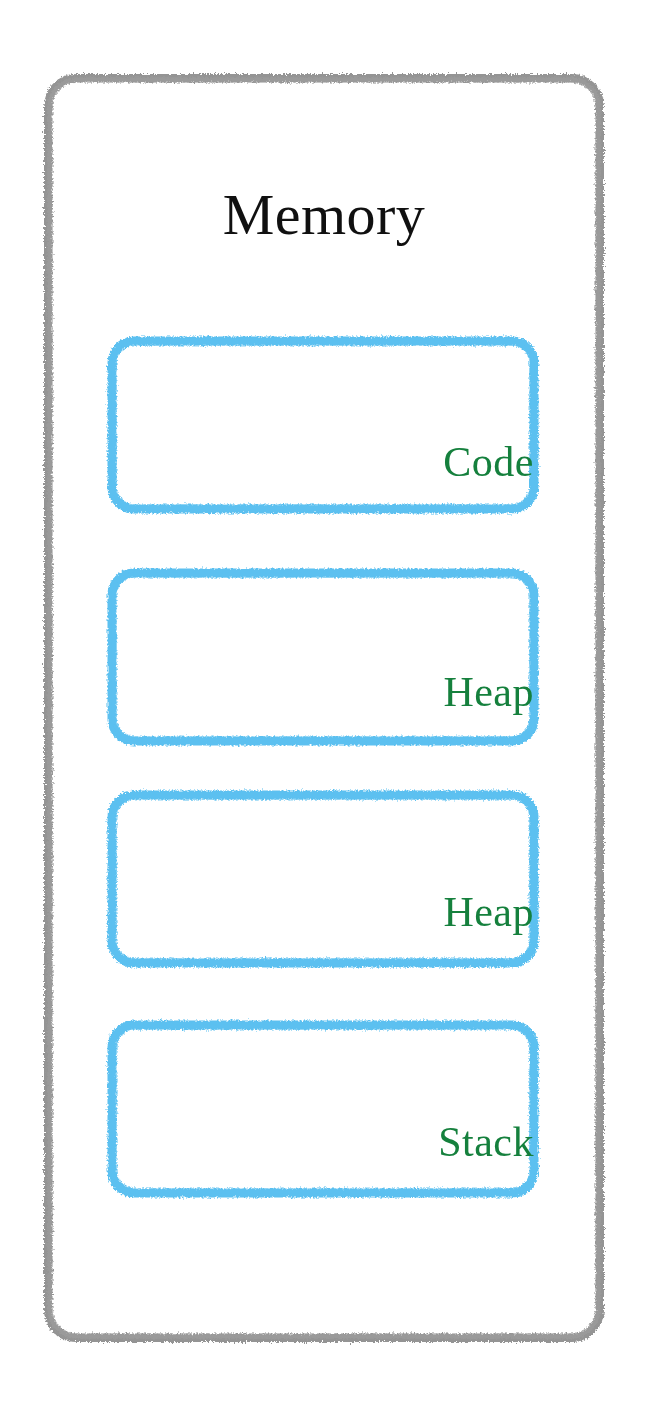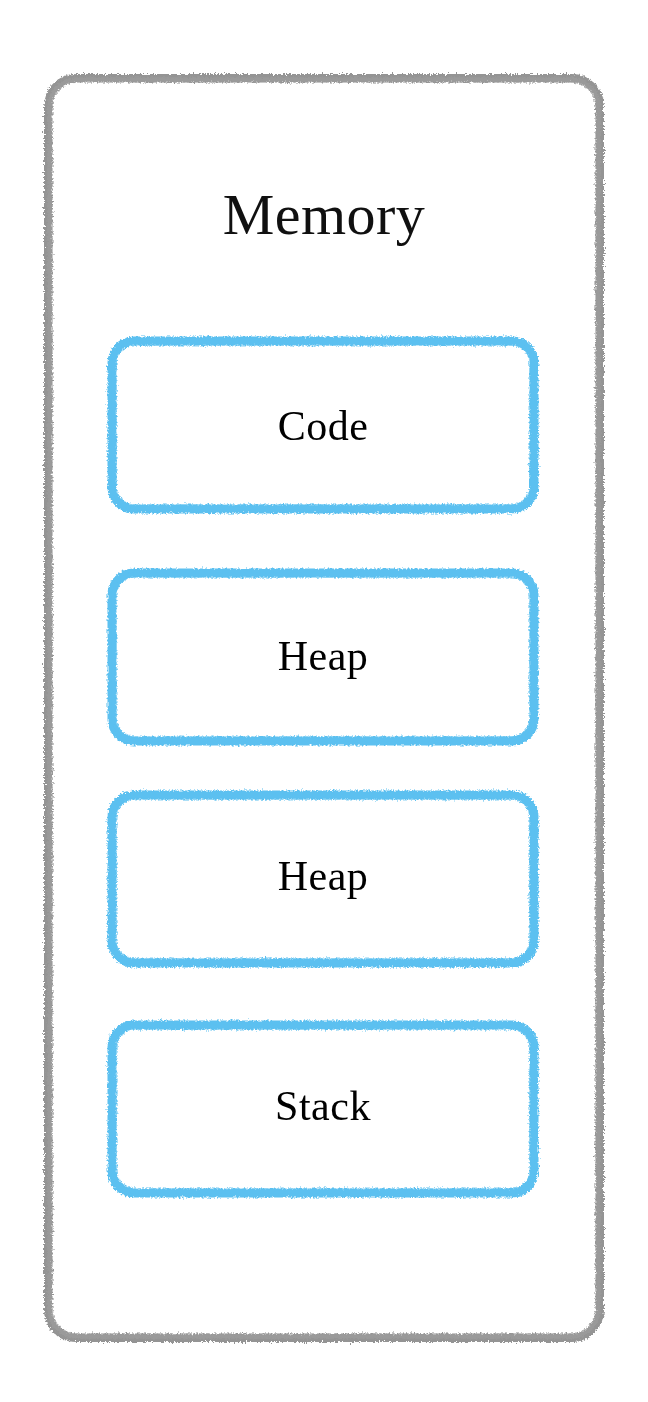--- a/index.html
+++ b/index.html
@@ -50,27 +50,28 @@
     line-height: 1;
     font-weight: 400;
     color: #101010;
     letter-spacing: 0.5px;
   }
 
   .segment-label {
     position: absolute;
     left: 112px;
     width: 422px;
-    text-align: center;
+    text-align: right;
     font-family: "Liberation Serif", serif;
     font-size: 42px;
     line-height: 1;
     font-weight: 400;
-    color: #000000;
+    color: #15803d;
     letter-spacing: 0.5px;
+    margin-top: 36px;
   }
 
   .seg-0 { top: 405px; }
   .seg-1 { top: 635px; }
   .seg-2 { top: 855px; }
   .seg-3 { top: 1085px; }
 </style>
 </head>
 <body>
 

